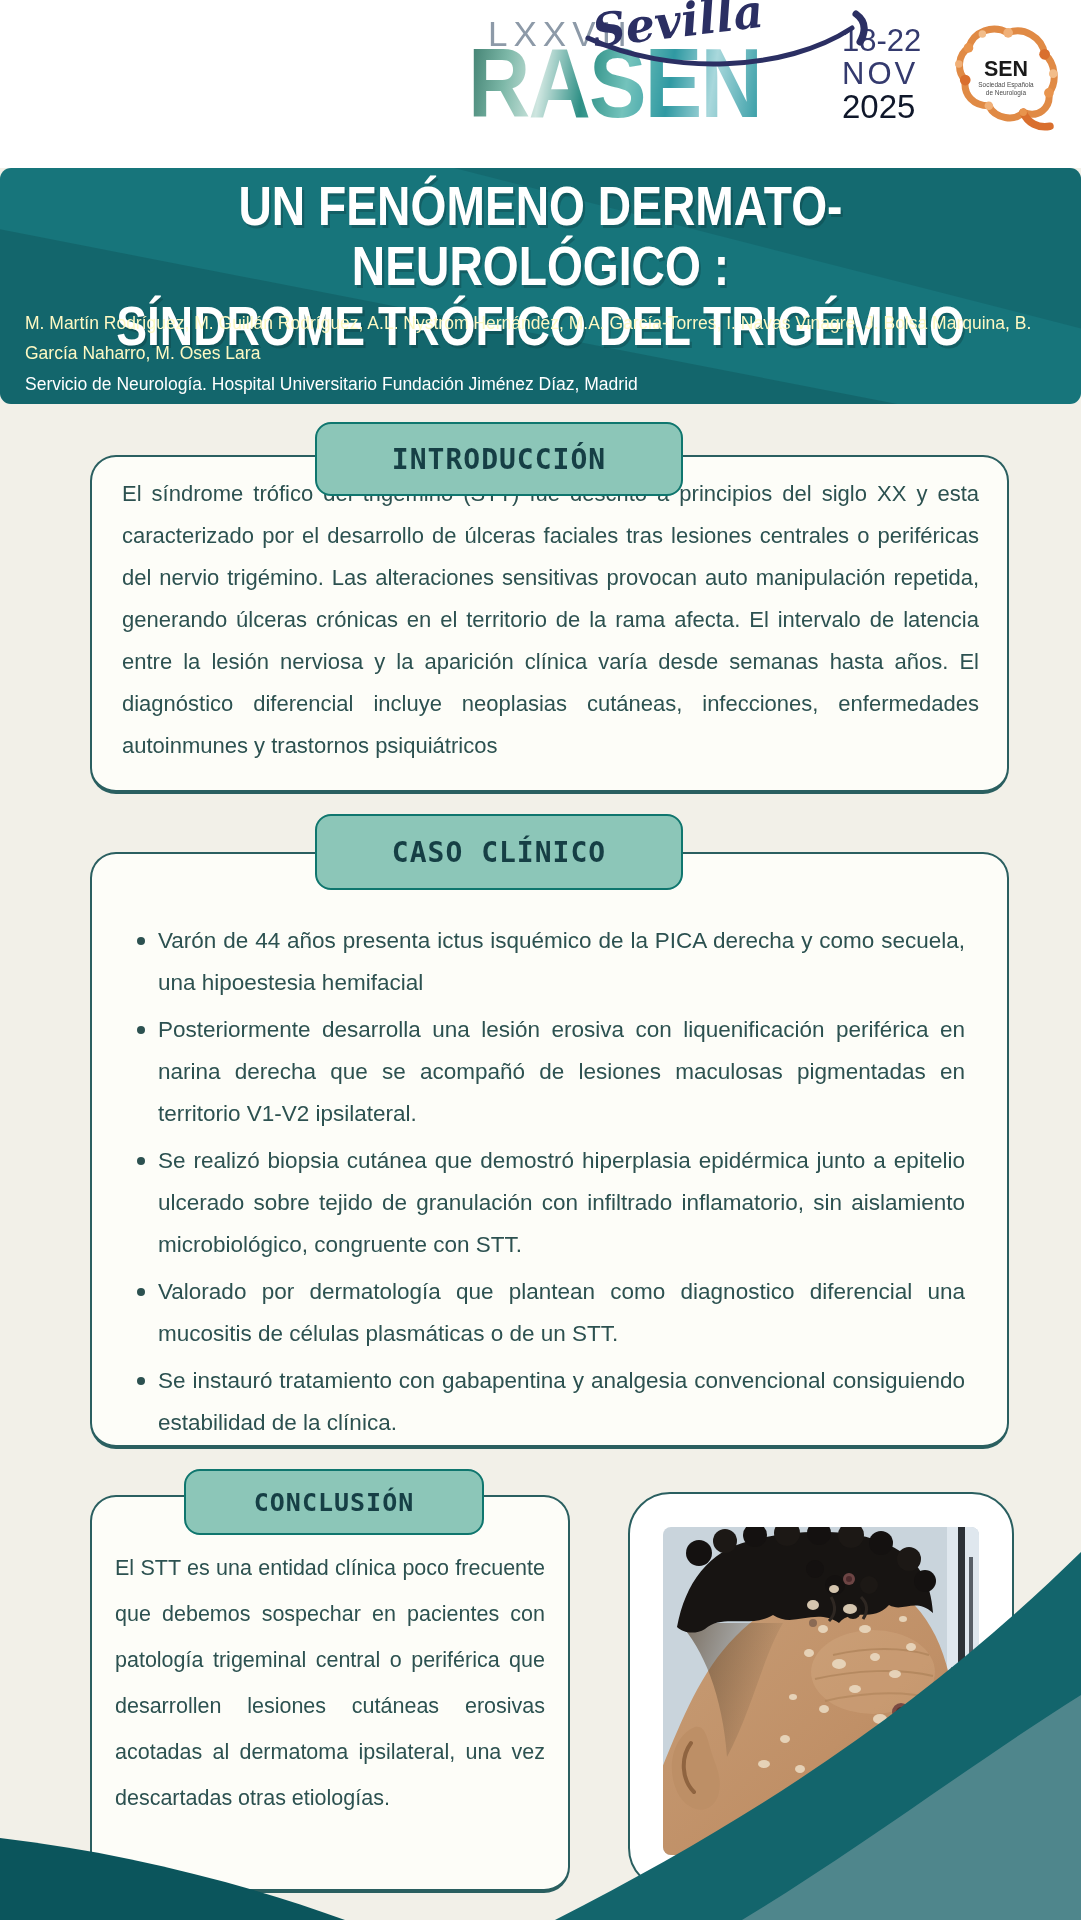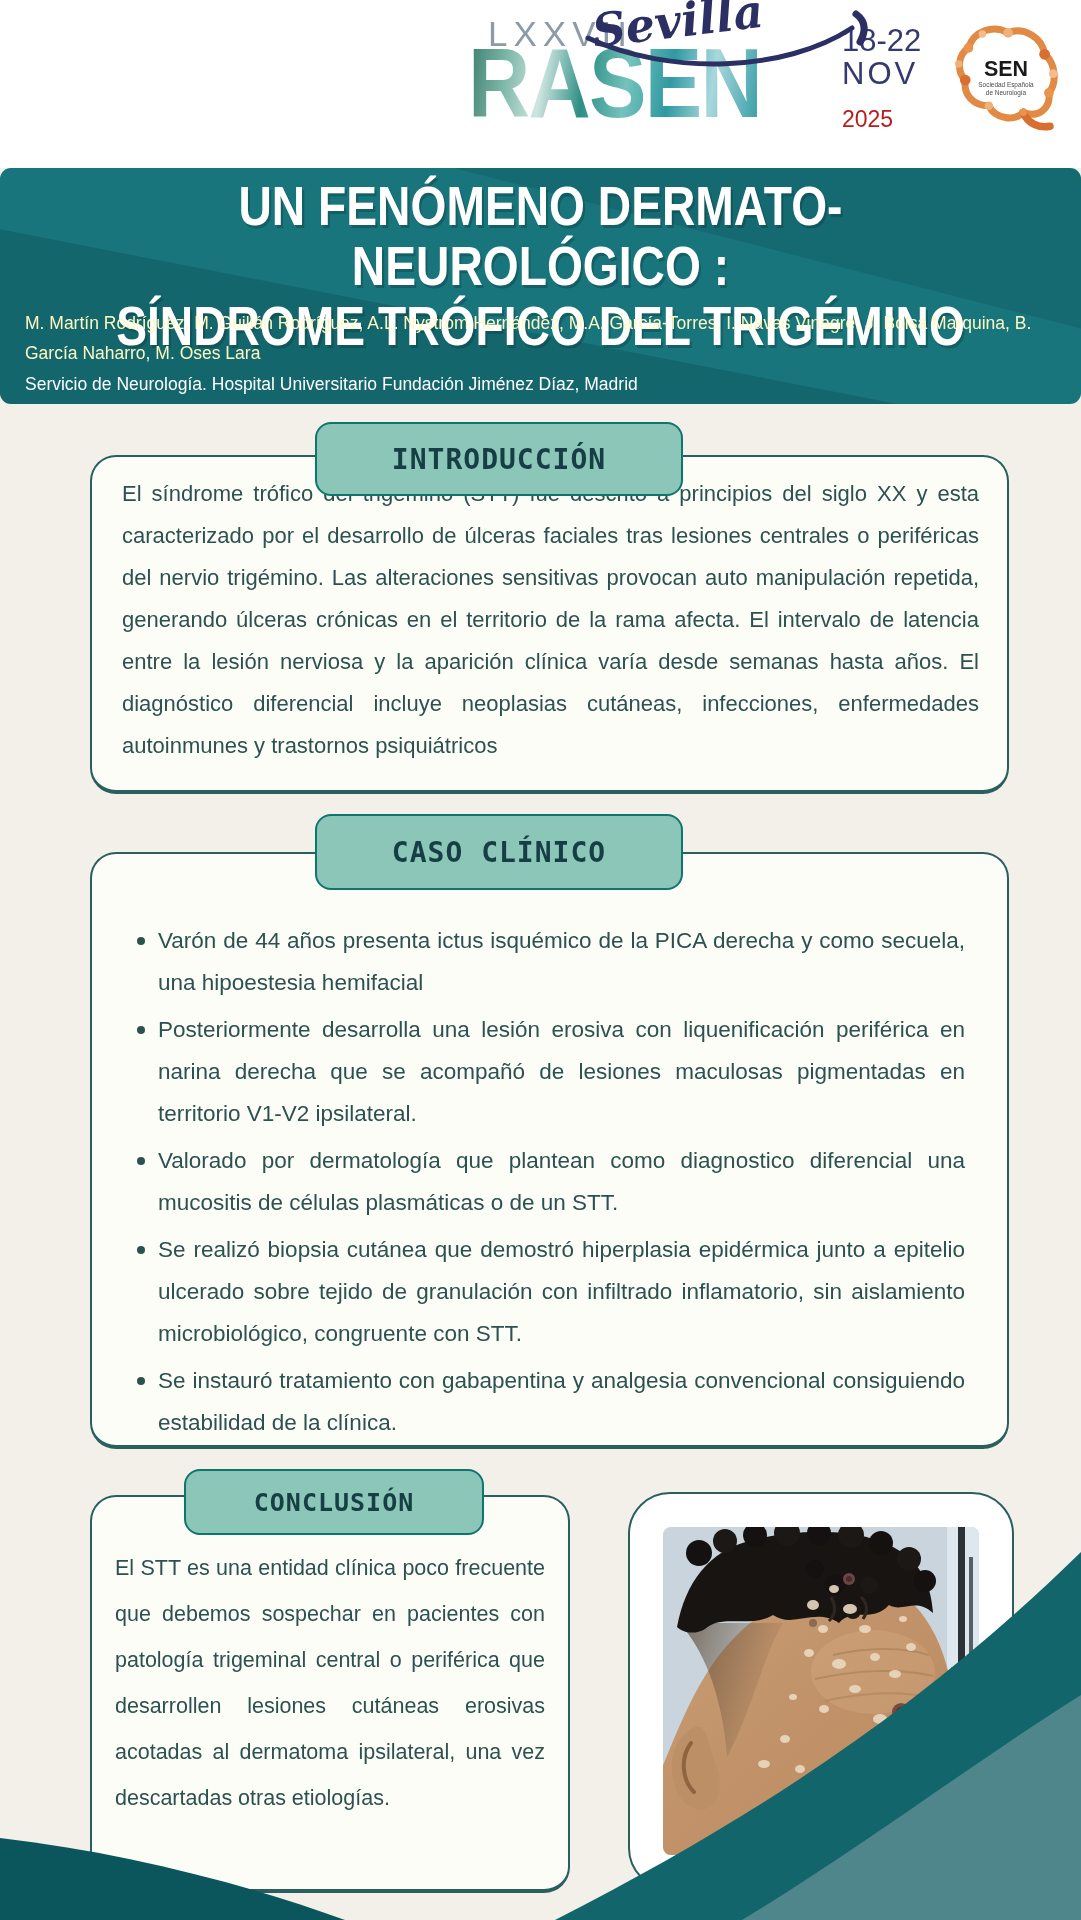--- a/index.html
+++ b/index.html
@@ -23,21 +23,21 @@
       -webkit-background-clip:text;background-clip:text;color:transparent;
     }
   }
   .sevilla{
     position:absolute;left:152px;top:-6px;z-index:3;
     font-family:"DejaVu Serif",serif;font-style:italic;font-weight:700;
     font-size:46px;color:#2b2f63;transform:rotate(-7deg);
   }
   .sevilla-swash{position:absolute;left:140px;top:10px;z-index:2;}
   .dates{position:absolute;left:402px;top:24px;line-height:33px;font-size:31px;color:#343a6e;}
-  .dates .yr{color:#b91c1c;font-size:23px;margin-top:13px;}
+  .dates .yr{color:#0f172a;font-size:33px;}
   .dates .nov{letter-spacing:3px;}
   .sen-logo{position:absolute;left:512px;top:20px;}
   
   .banner{position:absolute;left:0;top:168px;width:1081px;height:236px;background:#17757b;overflow:hidden;border-radius:11px;}
   .banner .ov1{position:absolute;inset:0;background:rgba(7,48,54,.22);clip-path:polygon(0% 26%,83% 100%,0% 100%);}
   .banner .ov2{position:absolute;inset:0;background:rgba(7,48,54,.15);clip-path:polygon(42% 0%,100% 0%,100% 68%);}
   .banner-title{position:absolute;left:0;top:8px;width:100%;text-align:center;color:#ffffff;font-weight:800;}
   .banner-title span{display:block;font-size:55px;line-height:60px;transform:scaleX(0.84);text-shadow:2.5px 3px 0 rgba(10,45,50,.30);}
   .banner-authors{position:absolute;left:25px;top:140px;width:1031px;font-size:17.5px;line-height:30px;color:#fef9c3;}
   .banner-affiliation{position:absolute;left:25px;top:202px;width:1031px;font-size:17.5px;line-height:28px;color:#ffffff;}
@@ -117,22 +117,22 @@
 <div class="panel panel-intro">
   <div class="panel-badge">INTRODUCCIÓN</div>
   <div class="body-text">El síndrome trófico del trigémino (STT) fue descrito a principios del siglo XX y esta caracterizado por el desarrollo de úlceras faciales tras lesiones centrales o periféricas del nervio trigémino. Las alteraciones sensitivas provocan auto manipulación repetida, generando úlceras crónicas en el territorio de la rama afecta. El intervalo de latencia entre la lesión nerviosa y la aparición clínica varía desde semanas hasta años. El diagnóstico diferencial incluye neoplasias cutáneas, infecciones, enfermedades autoinmunes y trastornos psiquiátricos</div>
 </div>
 
 <div class="panel panel-caso">
   <div class="panel-badge">CASO CLÍNICO</div>
   <ul>
     <li>Varón de 44 años presenta ictus isquémico de la PICA derecha y como secuela, una hipoestesia hemifacial</li>
     <li>Posteriormente desarrolla una lesión erosiva con liquenificación periférica en narina derecha que se acompañó de lesiones maculosas pigmentadas en territorio V1-V2 ipsilateral.</li>
+    <li>Se realizó biopsia cutánea que demostró hiperplasia epidérmica junto a epitelio ulcerado sobre tejido de granulación con infiltrado inflamatorio, sin aislamiento microbiológico, congruente con STT.</li>
     <li>Valorado por dermatología que plantean como diagnostico diferencial una mucositis de células plasmáticas o de un STT.</li>
-    <li>Se realizó biopsia cutánea que demostró hiperplasia epidérmica junto a epitelio ulcerado sobre tejido de granulación con infiltrado inflamatorio, sin aislamiento microbiológico, congruente con STT.</li>
     <li>Se instauró tratamiento con gabapentina y analgesia convencional consiguiendo estabilidad de la clínica.</li>
   </ul>
 </div>
 
 <div class="panel panel-conclusion">
   <div class="panel-badge">CONCLUSIÓN</div>
   <div class="body-text">El STT es una entidad clínica poco frecuente que debemos sospechar en pacientes con patología trigeminal central o periférica que desarrollen lesiones cutáneas erosivas acotadas al dermatoma ipsilateral, una vez descartadas otras etiologías.</div>
 </div>
 
 <div class="photo-card">

